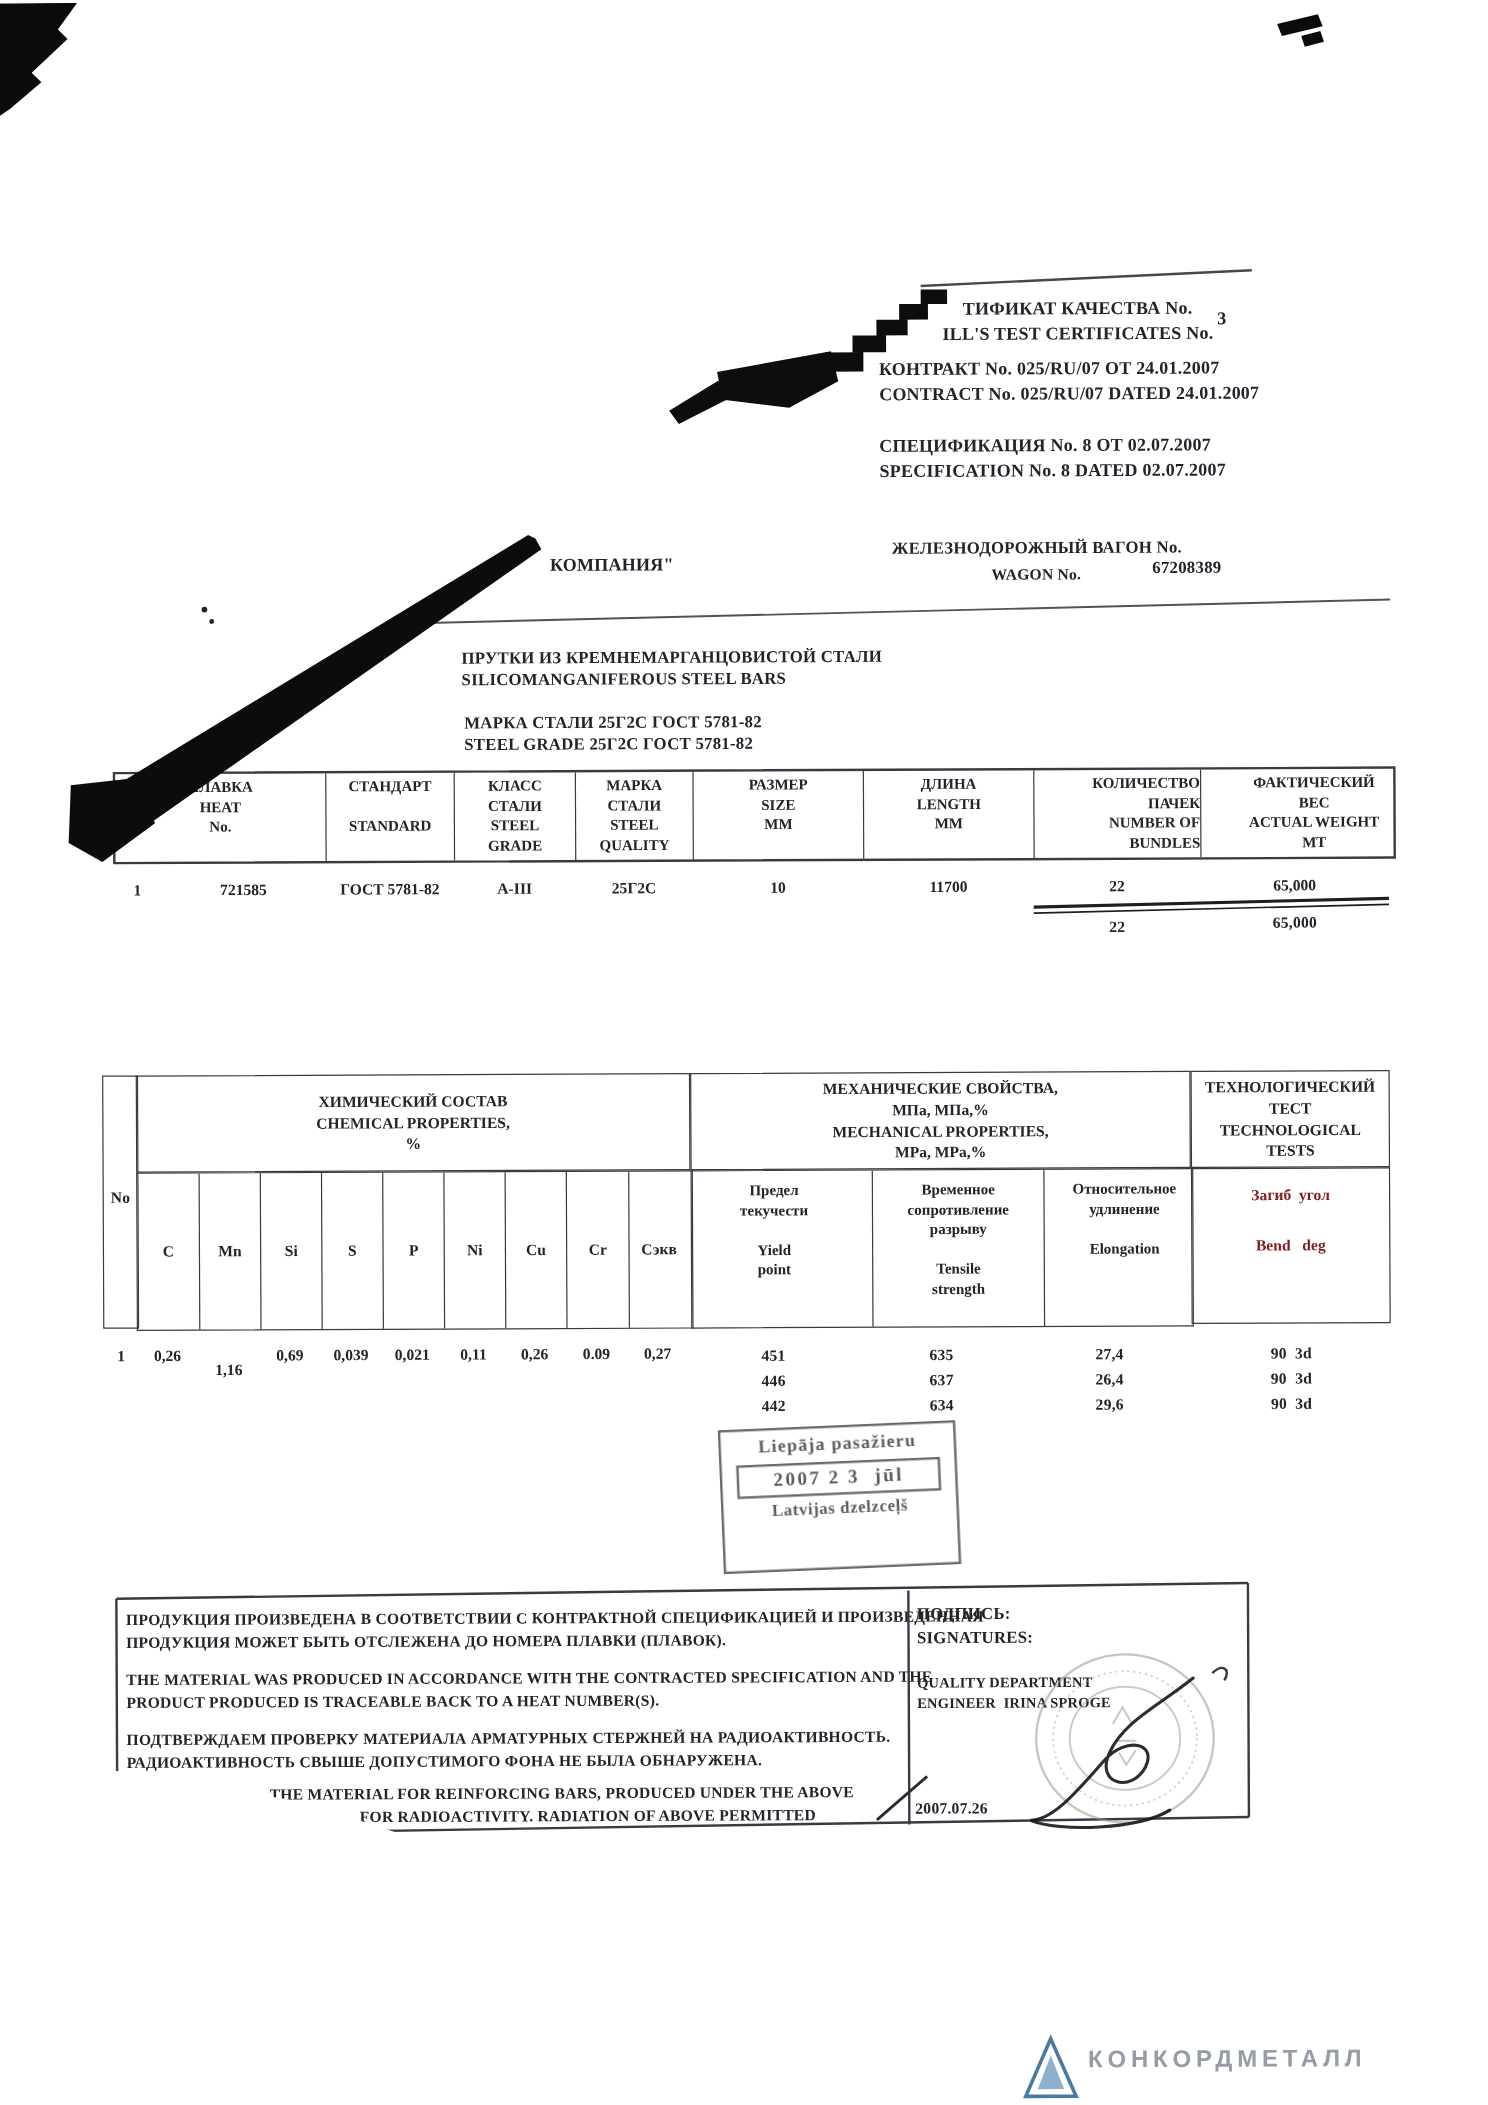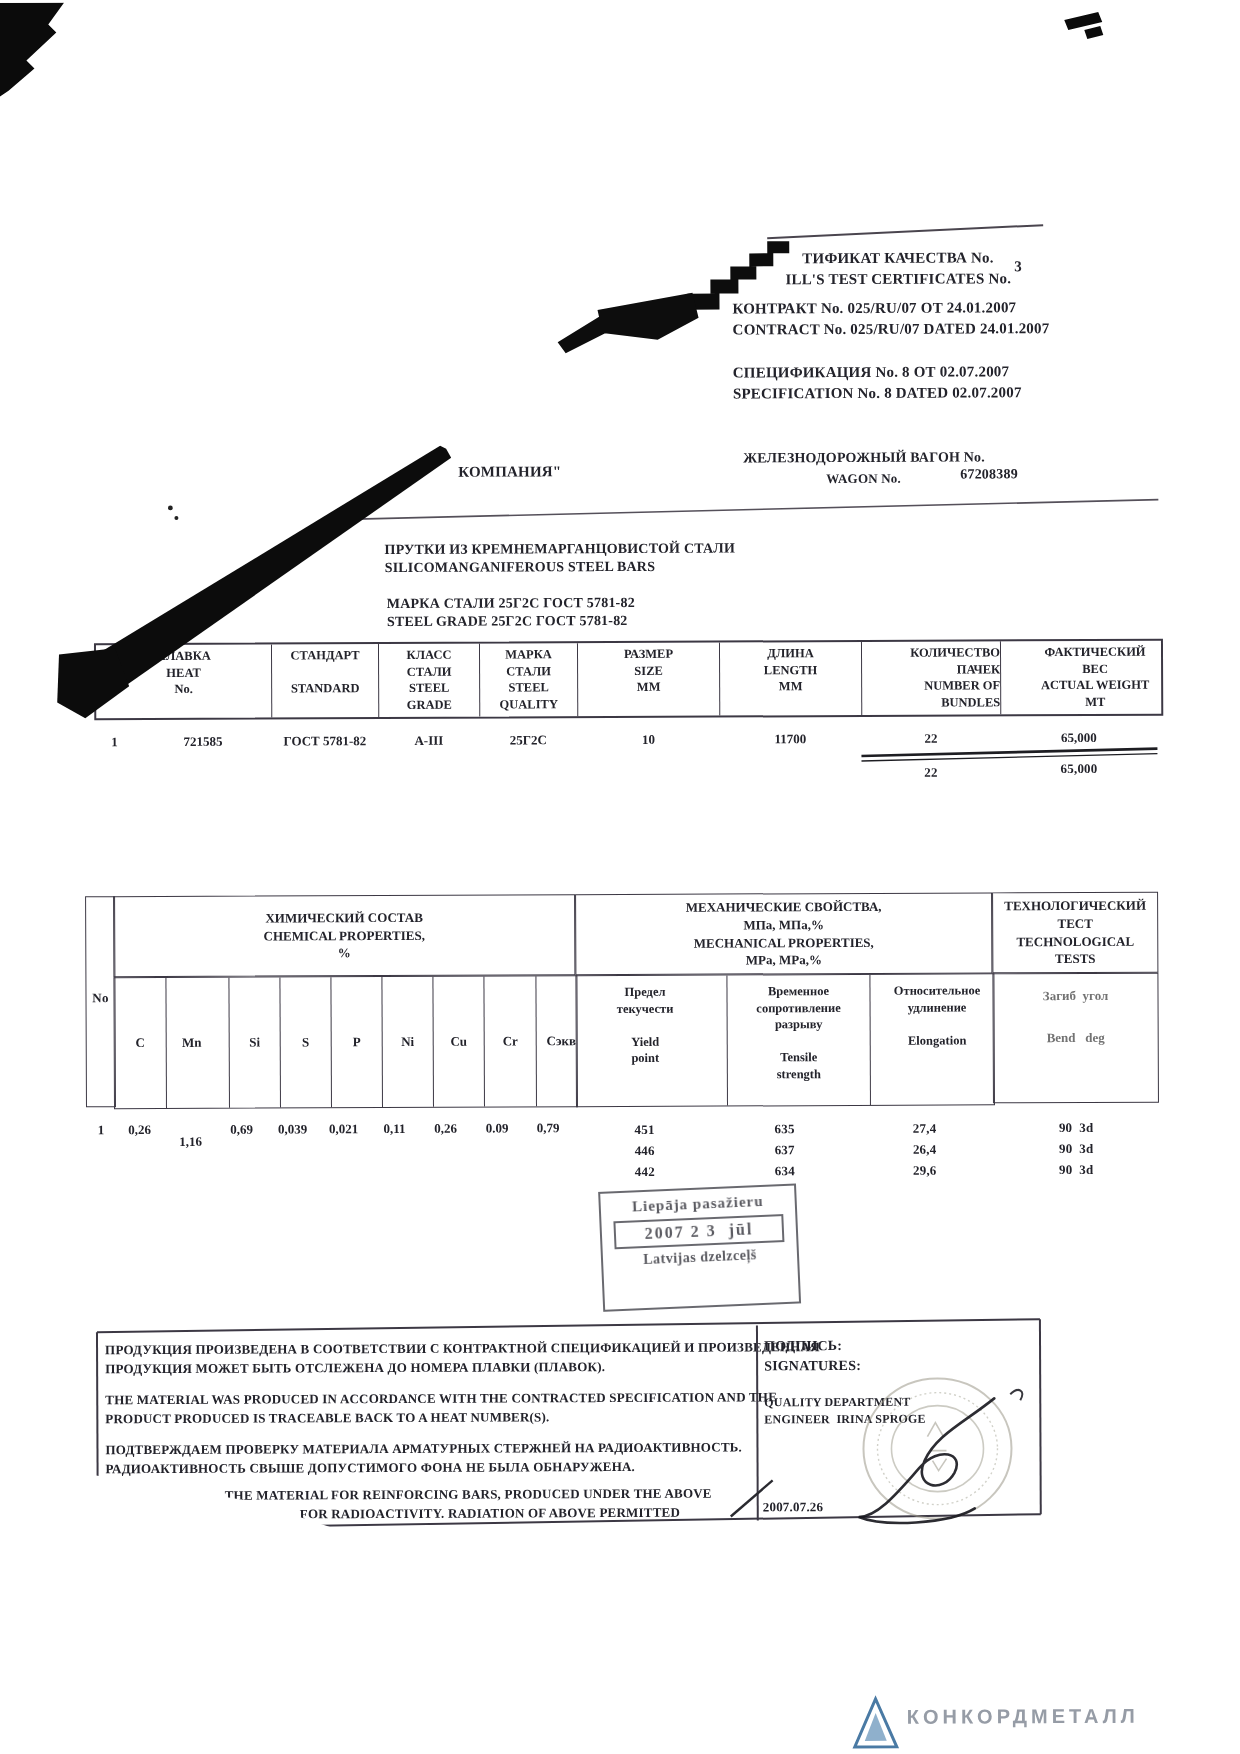--- a/index.html
+++ b/index.html
@@ -120,21 +120,21 @@
 MECHANICAL PROPERTIES,
 МРа, МРа,%</div>
   <div class="box gcell" style="left:992px;top:894px;width:166px;height:81px;">ТЕХНОЛОГИЧЕСКИЙ
 ТЕСТ
 TECHNOLOGICAL
 TESTS</div>
 
   <div class="row" id="chemB">
     <div class="hcell" style="flex:0 0 51px;">C</div>
     <div class="hcell" style="flex:0 0 51px;">Mn</div>
-    <div class="hcell" style="flex:0 0 51px;margin-left:12px;">Si</div>
+    <div class="hcell" style="flex:0 0 51px;">Si</div>
     <div class="hcell" style="flex:0 0 51px;">S</div>
     <div class="hcell" style="flex:0 0 51px;">P</div>
     <div class="hcell" style="flex:0 0 51px;">Ni</div>
     <div class="hcell" style="flex:0 0 51px;">Cu</div>
     <div class="hcell" style="flex:0 0 52px;">Cr</div>
     <div class="hcell" style="flex:0 0 50px;">Сэкв</div>
   </div>
 
   <div class="row" id="mechB">
     <div class="hcell" style="flex:0 0 137px;">Предел
@@ -147,35 +147,35 @@
 разрыву
 
 Tensile
 strength</div>
     <div class="hcell" style="flex:0 0 134px;">Относительное
 удлинение
 
 Elongation</div>
   </div>
 
-  <div class="box" style="left:992px;top:975px;width:166px;height:130px;padding-top:12px;text-align:center;font:bold 13px 'Liberation Serif',serif;white-space:pre-line;line-height:1.6;color:#737373;">Загиб&nbsp;&nbsp;угол
+  <div class="box" style="left:992px;top:975px;width:166px;height:130px;padding-top:12px;text-align:center;font:bold 13px 'Liberation Serif',serif;white-space:pre-line;line-height:1.6;color:#7f1d1d;">Загиб&nbsp;&nbsp;угол
 
 Bend&nbsp;&nbsp;&nbsp;deg</div>
 
   <div class="t f13 ctr" style="left:85px;top:1120px;width:30px;">1</div>
   <div class="row" id="chemV">
     <div class="vcell" style="flex:0 0 51px;">0,26</div>
     <div class="vcell" style="flex:0 0 51px;margin-top:12px;">1,16</div>
     <div class="vcell" style="flex:0 0 51px;">0,69</div>
     <div class="vcell" style="flex:0 0 51px;">0,039</div>
     <div class="vcell" style="flex:0 0 51px;">0,021</div>
     <div class="vcell" style="flex:0 0 51px;">0,11</div>
     <div class="vcell" style="flex:0 0 51px;">0,26</div>
     <div class="vcell" style="flex:0 0 52px;">0.09</div>
-    <div class="vcell" style="flex:0 0 50px;">0,79</div>
+    <div class="vcell" style="flex:0 0 50px;">0,27</div>
   </div>
   <div class="t f13 ctr" style="left:575px;top:1120px;width:137px;line-height:1.6;">451
 446
 442</div>
   <div class="t f13 ctr" style="left:712px;top:1120px;width:143px;line-height:1.6;">635
 637
 634</div>
   <div class="t f13 ctr" style="left:855px;top:1120px;width:137px;line-height:1.6;">27,4
 26,4
 29,6</div>

